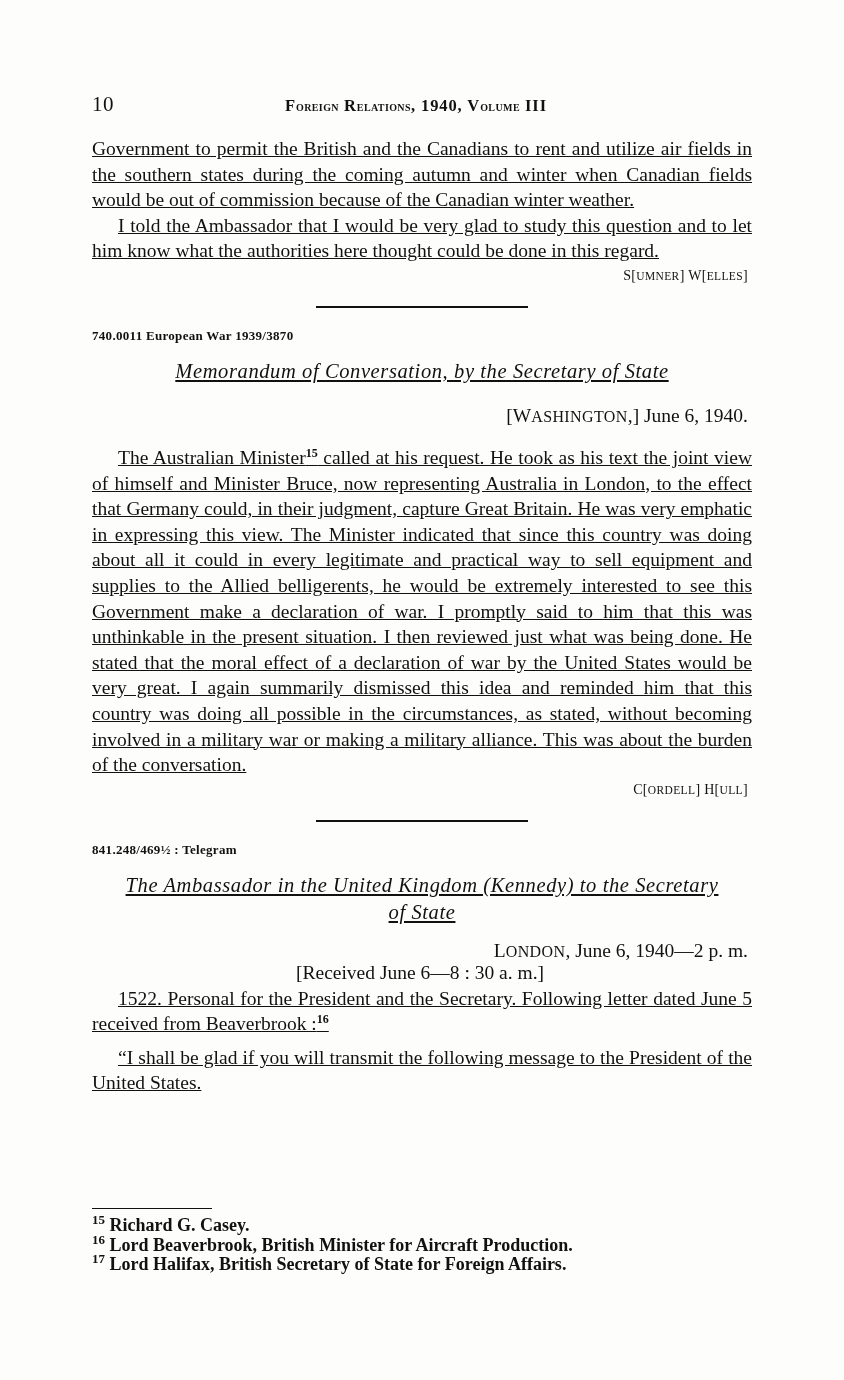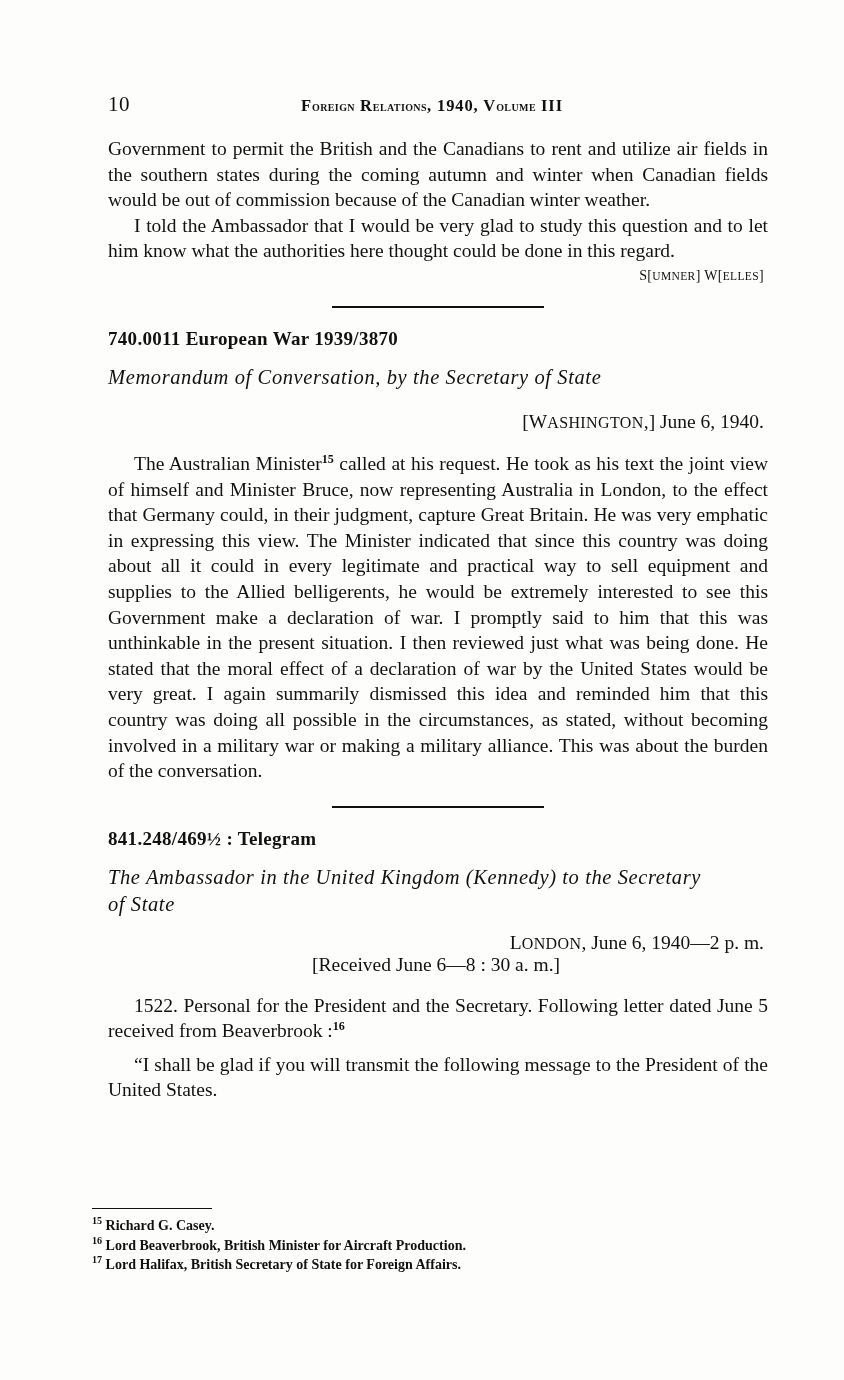--- a/index.html
+++ b/index.html
@@ -11,21 +11,21 @@
     position: relative;
     width: 844px;
     height: 1380px;
     background: #fdfdfb;
     font-family: "Liberation Serif", serif;
     color: #111111;
     overflow: hidden;
   }
   .content {
     position: absolute;
-    left: 108px;
+    left: 92px;
     top: 92px;
     width: 660px;
   }
 
   
   .runhead {
     display: flex;
     align-items: baseline;
     height: 26px;
   }
@@ -49,20 +49,21 @@
   .body-block {
     margin-top: 18px;
     font-size: 19.5px;
     line-height: 25.6px;
     text-align: justify;
     text-justify: inter-word;
     hyphens: manual;
   }
   .body-block p {
     margin: 0;
+    text-decoration: underline;
   }
   .indent { text-indent: 26px; }
 
   .signature {
     margin-top: 4px;
     text-align: right;
     font-size: 14px;
     letter-spacing: 0.3px;
     padding-right: 4px;
   }
@@ -79,31 +80,33 @@
     margin: 22px 0 20px 0;
   }
   .rule {
     width: 212px;
     height: 2px;
     background: #111;
   }
 
   
   .filenum {
-    font-size: 19px;
+    font-size: 13px;
     font-weight: bold;
     letter-spacing: 0.3px;
     margin-bottom: 14px;
   }
   .doc-title {
     font-family: "Liberation Serif", serif;
     font-style: italic;
     font-size: 20.5px;
+    text-align: center;
     letter-spacing: 0.6px;
     line-height: 27px;
+    text-decoration: underline;
   }
   .dateline {
     margin-top: 20px;
     text-align: right;
     font-size: 19.5px;
     padding-right: 4px;
   }
   .dateline .line2 { display: block; text-align: center; }
 
   
@@ -113,21 +116,21 @@
     top: 1208px;
     width: 120px;
     height: 1px;
     background: #111;
   }
   .footnotes {
     position: absolute;
     left: 92px;
     top: 1216px;
     width: 660px;
-    font-size: 14px;
+    font-size: 18px;
     line-height: 19.5px;
     font-weight: bold;
   }
   .footnotes div { white-space: nowrap; }
   sup {
     font-size: 0.62em;
     vertical-align: super;
     line-height: 0;
     font-weight: bold;
   }
@@ -160,33 +163,34 @@
     </div>
 
     <div class="filenum">740.0011 European War 1939/3870</div>
     <div class="doc-title">Memorandum of Conversation, by the Secretary of State</div>
 
     <div class="dateline"><span>[W</span><span class="sc">ASHINGTON</span><span>,] June 6, 1940.</span></div>
 
     <div class="body-block" style="">
       <p class="indent"><span>The Australian Minister</span><sup>15</sup><span> called at his request.  He took as his text the joint view of himself and Minister Bruce, now representing Australia in London, to the effect that Germany could, in their judgment, capture Great Britain.  He was very emphatic in expressing this view.  The Minister indicated that since this country was doing about all it could in every legitimate and practical way to sell equipment and supplies to the Allied belligerents, he would be extremely interested to see this Government make a declaration of war.  I promptly said to him that this was unthinkable in the present situation.  I then reviewed just what was being done.  He stated that the moral effect of a declaration of war by the United States would be very great.  I again summarily dismissed this idea and reminded him that this country was doing all possible in the circumstances, as stated, without becoming involved in a military war or making a military alliance.  This was about the burden of the conversation.</span></p>
     </div>
+    <div class="signature"><span>C[</span><span class="sc">ORDELL</span><span>]  H[</span><span class="sc">ULL</span><span>]</span></div>
 
     <div class="rule-wrap">
       <div class="rule"></div>
     </div>
 
     <div class="filenum">841.248/469½ : Telegram</div>
     <div class="doc-title"><span>The Ambassador in the United Kingdom (Kennedy) to the Secretary</span><br><span>of State</span></div>
 
     <div class="dateline" style="margin-top:14px;"><span>L</span><span class="sc">ONDON</span><span>, June 6, 1940—2 p. m.</span>
       <span class="line2">[Received June 6—8 : 30 a. m.]</span>
     </div>
 
-    <div class="body-block" style="margin-top:17px;">
+    <div class="body-block" style="margin-top:2px;">
       <p class="indent"><span>1522. Personal for the President and the Secretary.  Following letter dated June 5 received from Beaverbrook :</span><sup>16</sup></p>
       <p class="indent" style="margin-top:8px;">“I shall be glad if you will transmit the following message to the President of the United States.</p>
     </div>
 
   </div>
 
   <div class="fn-rule"></div>
 
   <div class="footnotes">
     <div><span class="fnum">15</span> <span>Richard G. Casey.</span></div>

